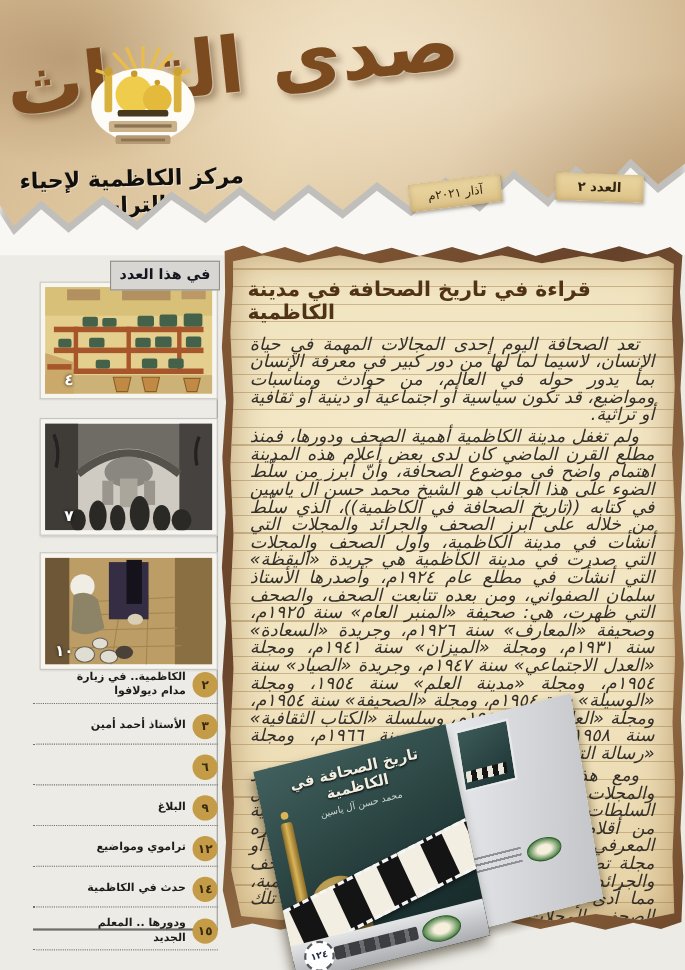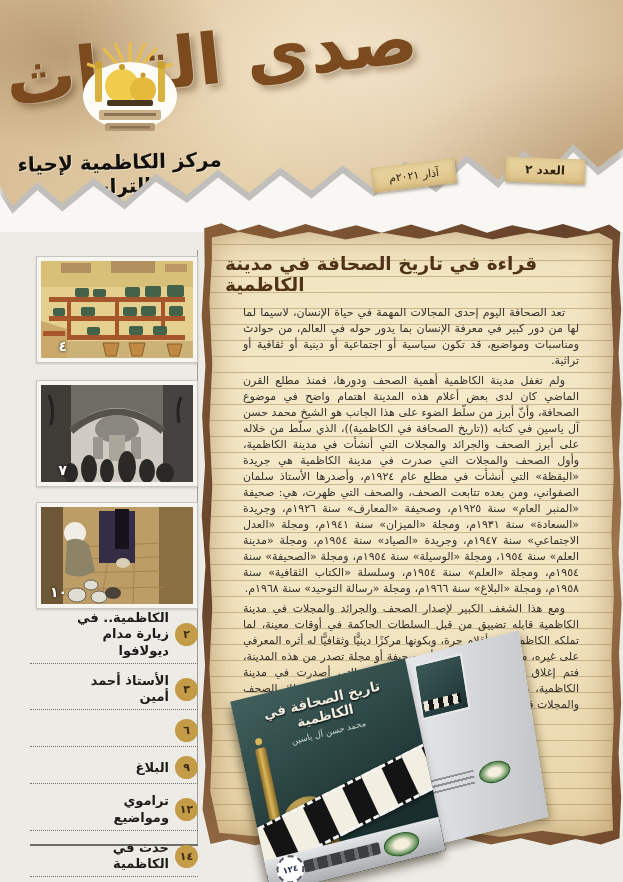--- a/index.html
+++ b/index.html
@@ -46,21 +46,21 @@
         padding:4px;box-shadow:0 1px 2px rgba(0,0,0,.15);}
   .photo svg{display:block;}
   .photo-num{position:absolute;bottom:8px;right:130px;color:#fff;font-size:14px;
         font-weight:bold;text-shadow:0 0 3px rgba(0,0,0,.9);direction:rtl;}
   .p1{top:256px;} .p2{top:380px;} .p3{top:502px;}
   .toc{position:absolute;top:610px;left:30px;width:168px;}
   .toc-row{display:flex;flex-direction:row;align-items:center;gap:6px;direction:rtl;
         border-bottom:1px dotted #6f6f6b;padding-bottom:4px;margin-bottom:9px;cursor:pointer;}
   .toc-badge{flex:0 0 auto;width:23px;height:23px;border-radius:50%;background:#c49b47;
         color:#3a2a10;font-size:11px;font-weight:bold;text-align:center;line-height:23px;}
-  .toc-label{font-size:13px;font-weight:bold;color:#1d1c1a;line-height:1.25;margin-left:36px;}
+  .toc-label{font-size:10px;font-weight:bold;color:#1d1c1a;line-height:1.25;margin-left:36px;}
   
   .parch{position:absolute;left:200px;top:222px;width:422px;height:625px;
         background:linear-gradient(135deg,#8a5f38,#66422a 35%,#9c744a 70%,#70492c);
         clip-path:polygon(1% 1%,5% .2%,9% 1.4%,14% .4%,19% 1.6%,25% .3%,31% 1.5%,37% .5%,
           43% 1.7%,50% .4%,56% 1.6%,62% .3%,68% 1.7%,74% .5%,80% 1.4%,86% .3%,92% 1.5%,
           97% .4%,99.6% 1.6%,99.1% 7%,99.8% 14%,99.2% 21%,99.9% 29%,99.3% 37%,99.8% 45%,
           99.2% 53%,99.9% 61%,99.3% 69%,99.8% 77%,99.2% 85%,99.8% 92%,99.4% 98.6%,
           95% 99.6%,89% 98.7%,83% 99.7%,76% 98.6%,69% 99.6%,62% 98.5%,55% 99.7%,48% 98.6%,
           41% 99.7%,34% 98.6%,27% 99.6%,20% 98.7%,13% 99.7%,7% 98.8%,2.5% 99.5%,
           .6% 94%,1.3% 87%,.4% 79%,1.2% 71%,.5% 63%,1.3% 55%,.4% 47%,1.2% 39%,.5% 31%,
@@ -71,22 +71,22 @@
         box-shadow:inset 0 0 28px 8px rgba(140,95,45,.38),inset 0 0 4px rgba(120,80,40,.5);
         clip-path:polygon(1.2% 1.4%,8% .5%,16% 1.6%,25% .5%,34% 1.7%,43% .6%,52% 1.6%,
           61% .5%,70% 1.7%,79% .6%,88% 1.5%,96% .6%,99.4% 1.8%,99% 10%,99.6% 20%,99% 30%,
           99.7% 40%,99.1% 50%,99.7% 60%,99.1% 70%,99.7% 80%,99.1% 90%,99.5% 98.4%,
           92% 99.4%,82% 98.5%,72% 99.5%,62% 98.5%,52% 99.5%,42% 98.5%,32% 99.5%,22% 98.6%,
           12% 99.4%,3% 98.8%,.8% 92%,1.4% 82%,.6% 72%,1.3% 62%,.6% 52%,1.3% 42%,.6% 32%,
           1.3% 22%,.6% 12%,1.2% 5%);}
   .art-title{margin:24px 18px 10px;text-align:left;font-size:18.5px;font-weight:bold;
         color:#503216;direction:rtl;}
   .art-body{padding:0 20px;direction:rtl;}
-  .art-body p{margin:0 16px 4px;font-size:11px;line-height:16px;text-align:justify;
-        color:#35302a;text-indent:14px;}
+  .art-body p{margin:0 0 4px;font-size:16px;line-height:16px;text-align:justify;
+        color:#35302a;text-indent:14px;font-style:italic;}
   
   .book{position:absolute;left:240px;top:648px;width:310px;height:232px;z-index:4;}
   .book-shadow{position:absolute;left:10px;top:150px;width:290px;height:70px;
         background:radial-gradient(ellipse 50% 50% at 50% 50%,rgba(60,45,25,.45),transparent 70%);}
   .back-cover{position:absolute;left:128px;top:2px;width:168px;height:188px;
         transform:rotate(-14deg) skewX(-5deg);
         background:linear-gradient(100deg,#f4f5f7 0%,#dddfe2 45%,#c2c4c8 100%);
         box-shadow:2px 4px 8px rgba(50,40,20,.4);}
   .bc-thumb{position:absolute;top:8px;left:58px;width:46px;height:52px;
         background:linear-gradient(150deg,#3c5a58,#1e3434);border:2px solid #e8e9eb;}
@@ -161,20 +161,21 @@
           <rect x="39" y="75" width="52" height="3" fill="#8a7452"></rect>
           <rect x="45" y="88" width="40" height="2.5" fill="#8a7452"></rect>
         </svg>
       </div>
       <div class="org-name">مركز الكاظمية لإحياء التراث</div>
     </div>
     <div class="tag tag-issue">العدد ٢</div>
     <div class="tag tag-date">آذار ٢٠٢١م</div>
   </div>
 
+  <div class="sb-tab">في هذا العدد</div>
   <div class="sb-vrule"></div>
   <div class="sb-hline"></div>
 
   <div class="photo p1">
     <svg width="152" height="97" viewBox="0 0 152 97">
       <rect width="152" height="97" fill="#e4cf8e"></rect>
       <rect width="152" height="26" fill="#d8c078"></rect>
       <rect x="20" y="2" width="30" height="10" fill="#b3905f"></rect>
         <rect x="70" y="0" width="44" height="12" fill="#b3905f"></rect>
       <rect x="124" y="3" width="22" height="8" fill="#bb9866"></rect>

